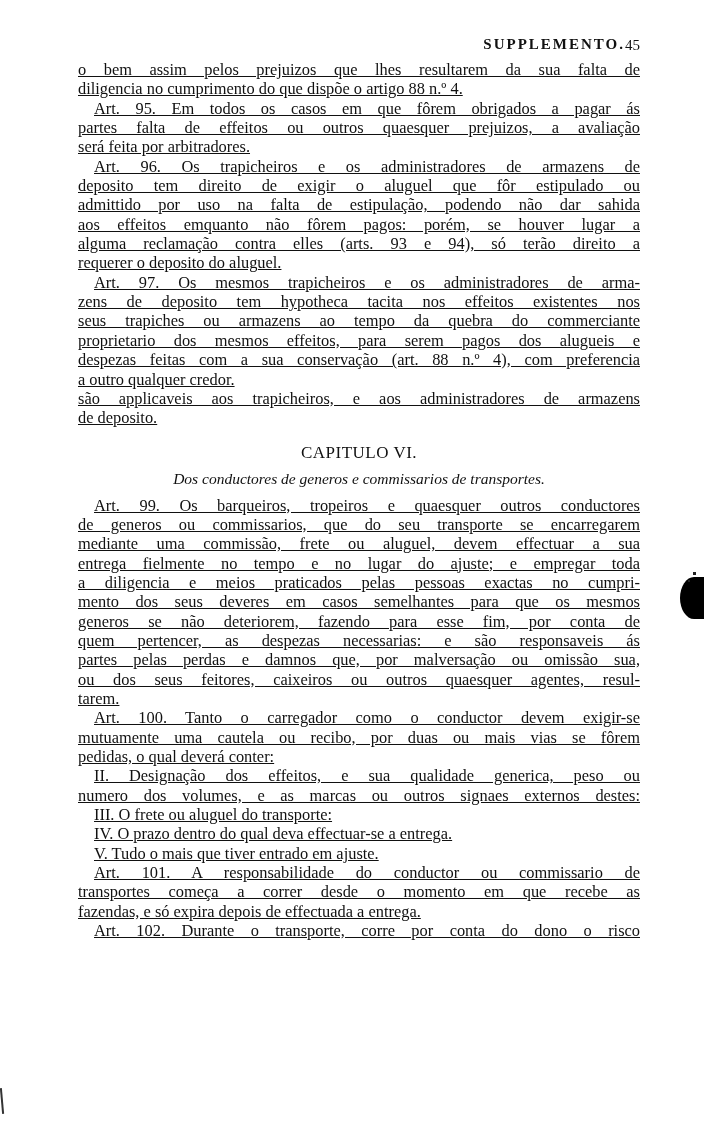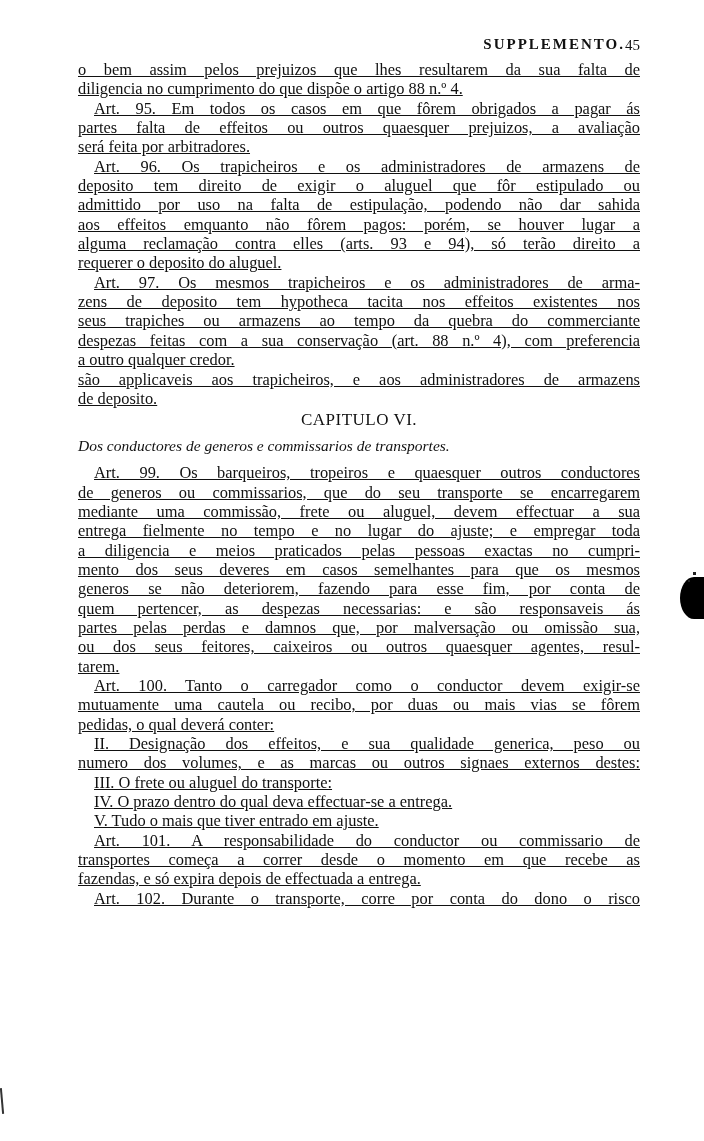--- a/index.html
+++ b/index.html
@@ -8,22 +8,22 @@
   .page { position: absolute; left: 78px; top: 34px; width: 562px; }
   .running-head { position: relative; height: 26px; }
   .running-title { position: absolute; left: 0; right: 15px; text-align: right;
                    font-weight: bold; letter-spacing: 2px; font-size: 15px; top: 2px; }
   .page-number { position: absolute; right: 0; top: 3px; font-weight: normal; font-size: 15px; }
   .text { font-size: 16.4px; line-height: 19.35px; text-align: justify; }
   .line { display: block; white-space: nowrap; text-align-last: justify; text-align: justify; text-decoration: underline; }
   .line.last { text-align-last: left; }
   .indent { padding-left: 16px; }
   .smallcaps { font-variant: small-caps; font-size: 13px; letter-spacing: 0.5px; }
-  .chapter { text-align: center; font-size: 17px; line-height: 22px; margin-top: 1px; letter-spacing: 0.5px; }
-  .subtitle { text-align: left; font-style: italic; font-size: 15.5px; line-height: 22px; margin: 4px 0 6px 0; }
+  .chapter { text-align: center; font-size: 17px; line-height: 22px; margin-top: 14px; letter-spacing: 0.5px; }
+  .subtitle { text-align: center; font-style: italic; font-size: 15.5px; line-height: 22px; margin: 4px 0 6px 0; }
   .blot { position: absolute; left: 680px; top: 577px; width: 28px; height: 42px;
           background: #000; border-radius: 50% 0 0 50%; }
   .speck { position: absolute; background: #222; }
   .margin-mark { position: absolute; left: 1px; top: 1088px; width: 2px; height: 26px; background: #333; transform: rotate(-5deg); }
 </style>
 </head>
 <body>
 
 <div class="page">
   <div class="running-head">
@@ -50,20 +50,21 @@
       <span class="line">admittido por uso na falta de estipulação, podendo não dar sahida</span>
       <span class="line">aos effeitos emquanto não fôrem pagos: porém, se houver lugar a</span>
       <span class="line">alguma reclamação contra elles (arts. 93 e 94), só terão direito a</span>
       <span class="line last">requerer o deposito do aluguel.</span>
     </div>
 
     <div>
       <span class="line indent">Art. 97. Os mesmos trapicheiros e os administradores de arma-</span>
       <span class="line">zens de deposito tem hypotheca tacita nos effeitos existentes nos</span>
       <span class="line">seus trapiches ou armazens ao tempo da quebra do commerciante</span>
+      <span class="line">proprietario dos mesmos effeitos, para serem pagos dos alugueis e</span>
       <span class="line">despezas feitas com a sua conservação (art. 88 n.º 4), com preferencia</span>
       <span class="line last">a outro qualquer credor.</span>
     </div>
 
     <div>
       <span class="line">são applicaveis aos trapicheiros, e aos administradores de armazens</span>
       <span class="line last">de deposito.</span>
     </div>
 
     <div class="chapter">CAPITULO VI.</div>

